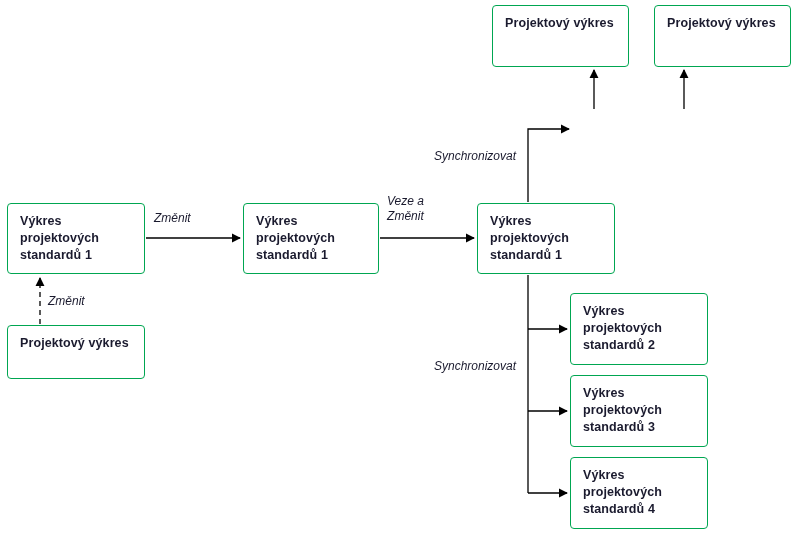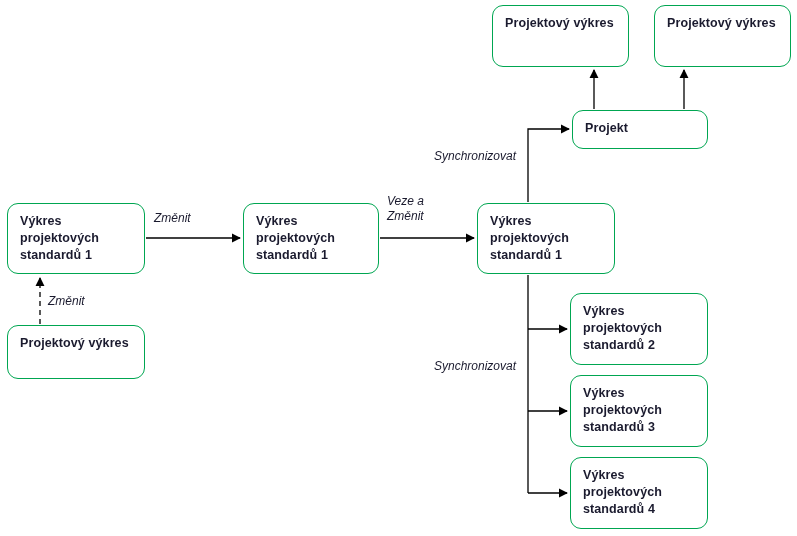--- a/index.html
+++ b/index.html
@@ -21,39 +21,40 @@
     position: absolute;
     left: 0;
     top: 0;
     width: 797px;
     height: 536px;
   }
   .node {
     position: absolute;
     box-sizing: border-box;
     border: 1.4px solid #00A651;
-    border-radius: 11px;
+    border-radius: 4px;
     background: #ffffff;
     color: #1a1a2e;
     font-weight: bold;
     font-size: 12.5px;
     line-height: 17px;
     padding: 9px 0 0 12px;
     white-space: pre-line;
     letter-spacing: 0.1px;
   }
   .edge-label {
     position: absolute;
     font-family: "Liberation Sans", sans-serif;
     font-style: italic;
     font-size: 12px;
     line-height: 15px;
     color: #1a1a2e;
     white-space: pre-line;
     font-weight: normal;
+    text-align: center;
   }
 </style>
 </head>
 <body>
 
 <div id="canvas">
 
   <svg id="edges" viewBox="0 0 797 536" xmlns="http://www.w3.org/2000/svg">
     <defs>
       <marker id="arrow" viewBox="0 0 10 10" refX="9" refY="5" markerWidth="7" markerHeight="7" orient="auto-start-reverse">
@@ -82,21 +83,20 @@
 
     <line x1="528" y1="411" x2="567" y2="411" stroke="#000000" stroke-width="1.3" marker-end="url(#arrow)"></line>
 
     <line x1="528" y1="493" x2="567" y2="493" stroke="#000000" stroke-width="1.3" marker-end="url(#arrow)"></line>
   </svg>
 
   <div class="node" style="left:492px; top:5px; width:137px; height:62px;">Projektový výkres</div>
 
   <div class="node" style="left:654px; top:5px; width:137px; height:62px;">Projektový výkres</div>
 
-  <div class="node" style="left:572px; top:110px; width:136px; height:39px;">Projekt</div>
 
   <div class="node" style="left:7px; top:203px; width:138px; height:71px;">Výkres
 projektových
 standardů 1</div>
 
   <div class="node" style="left:243px; top:203px; width:136px; height:71px;">Výkres
 projektových
 standardů 1</div>
 
   <div class="node" style="left:477px; top:203px; width:138px; height:71px;">Výkres

